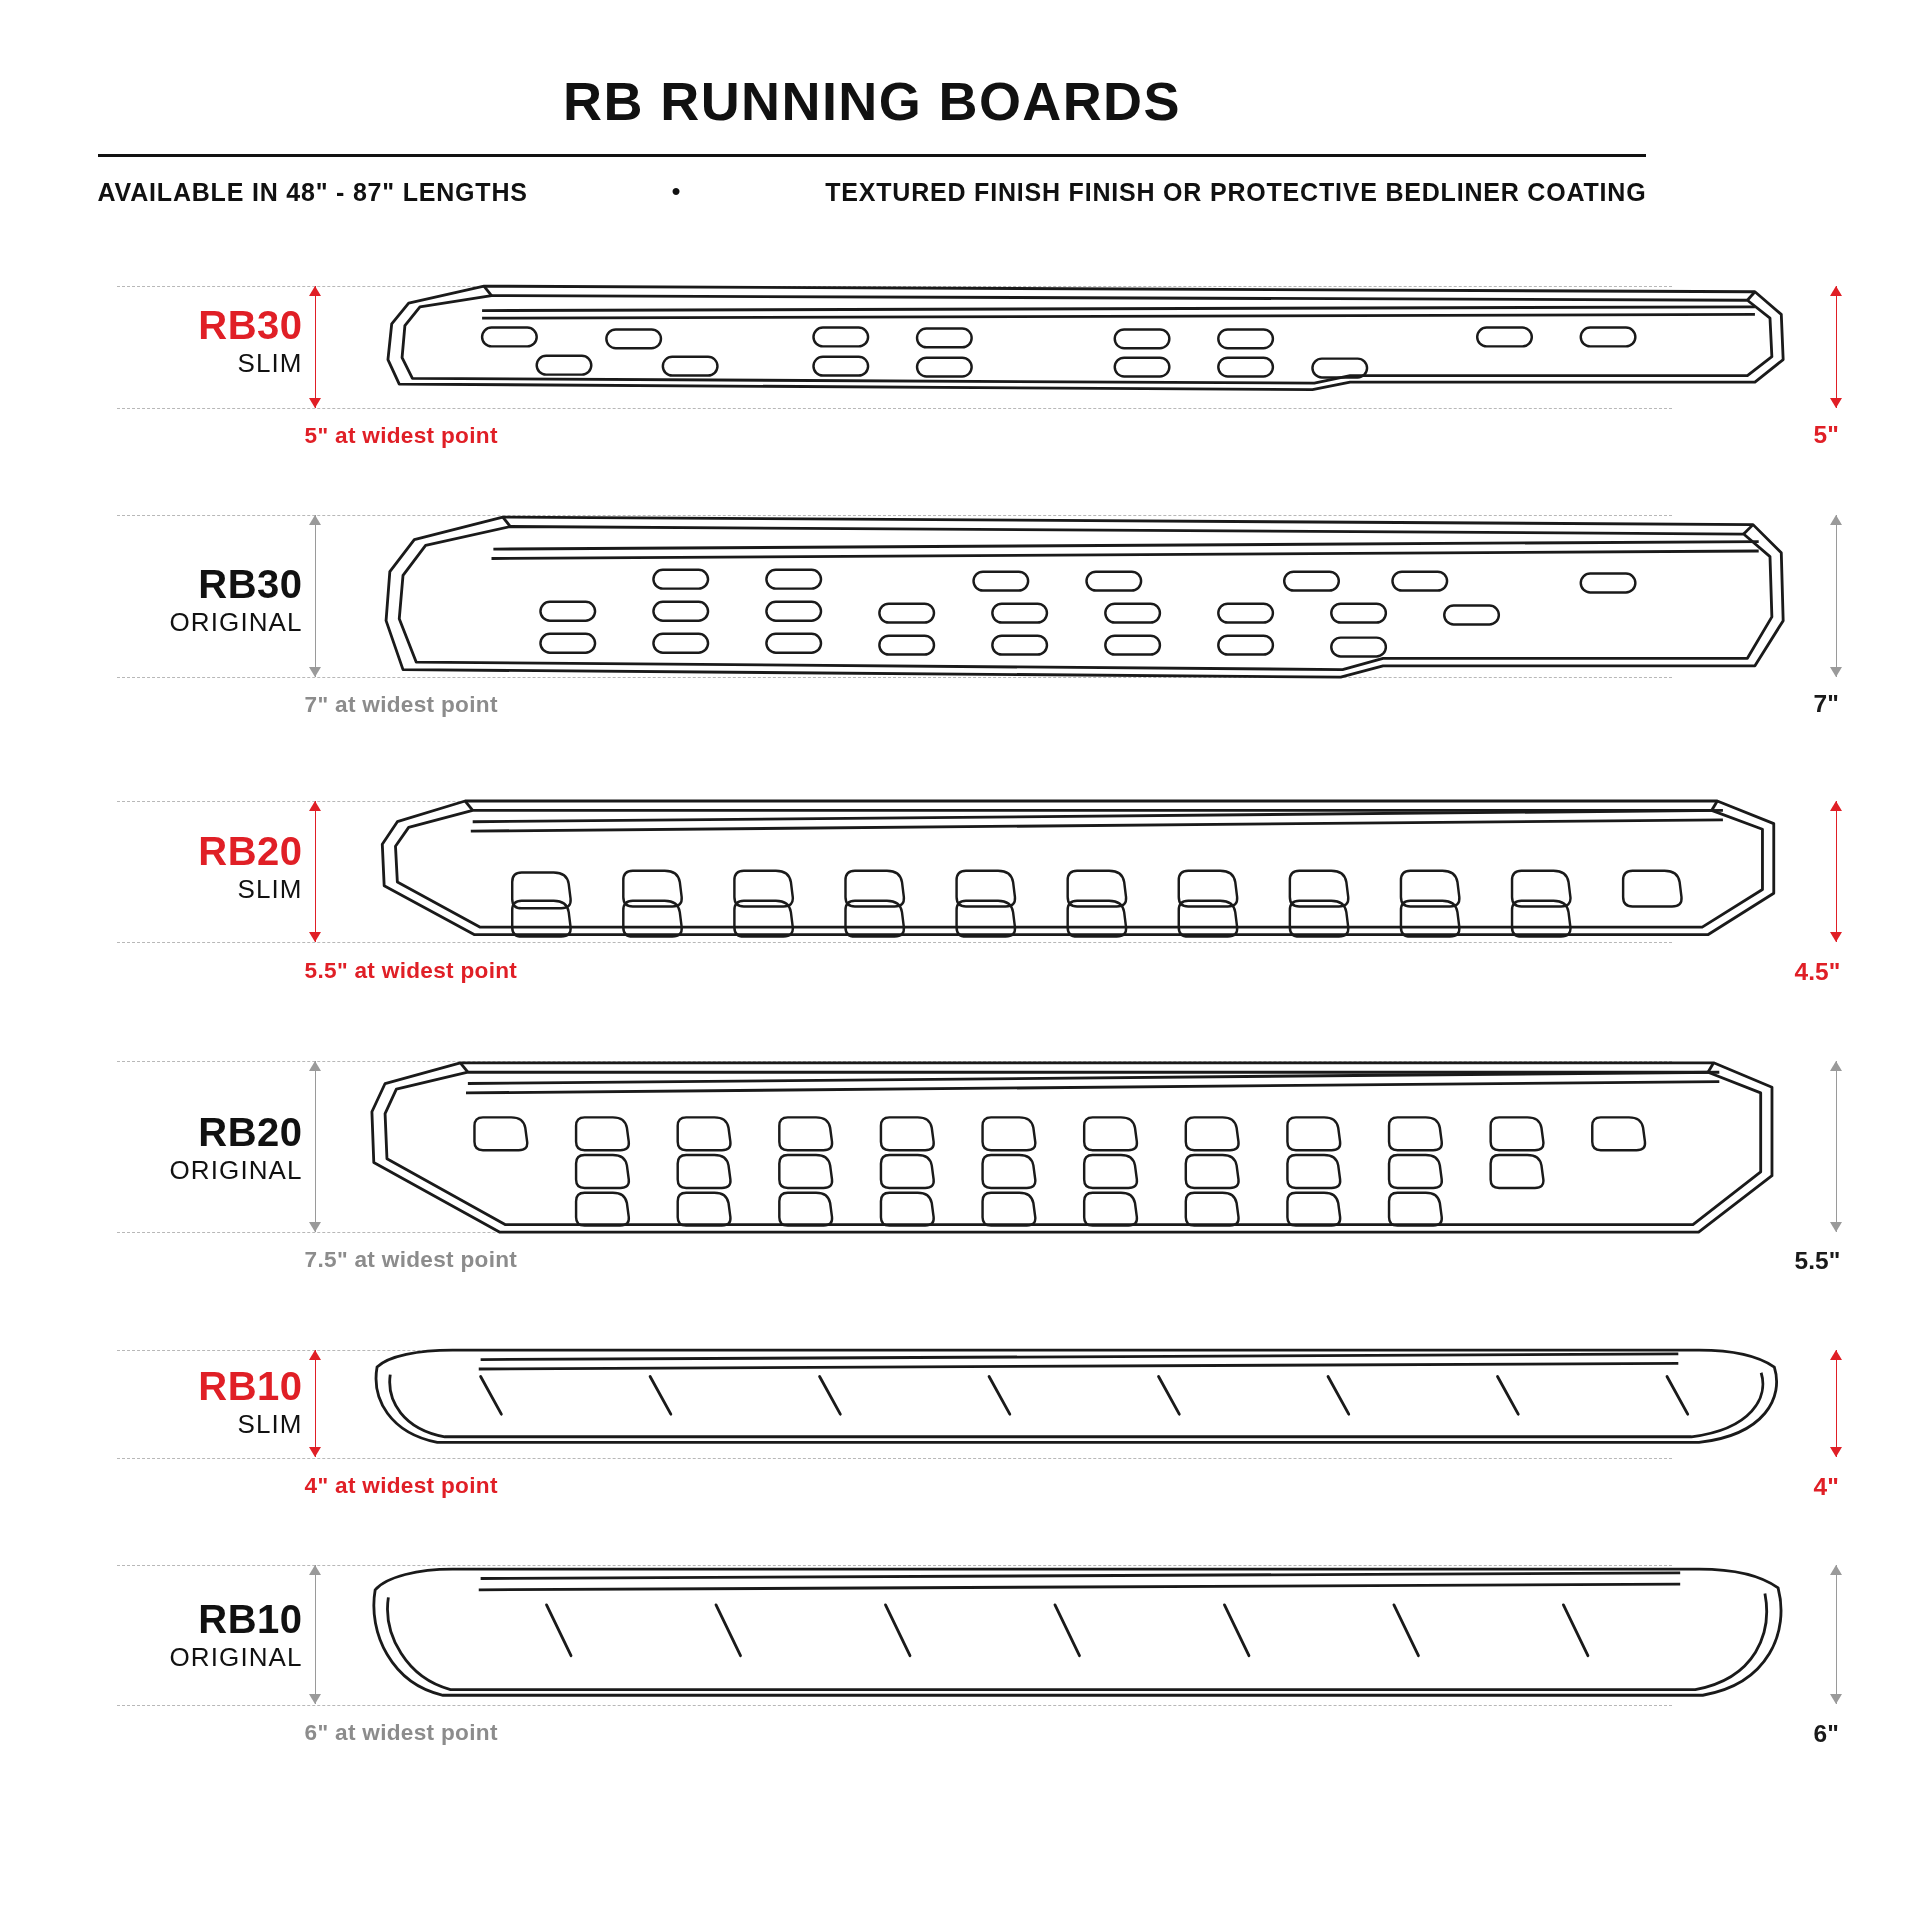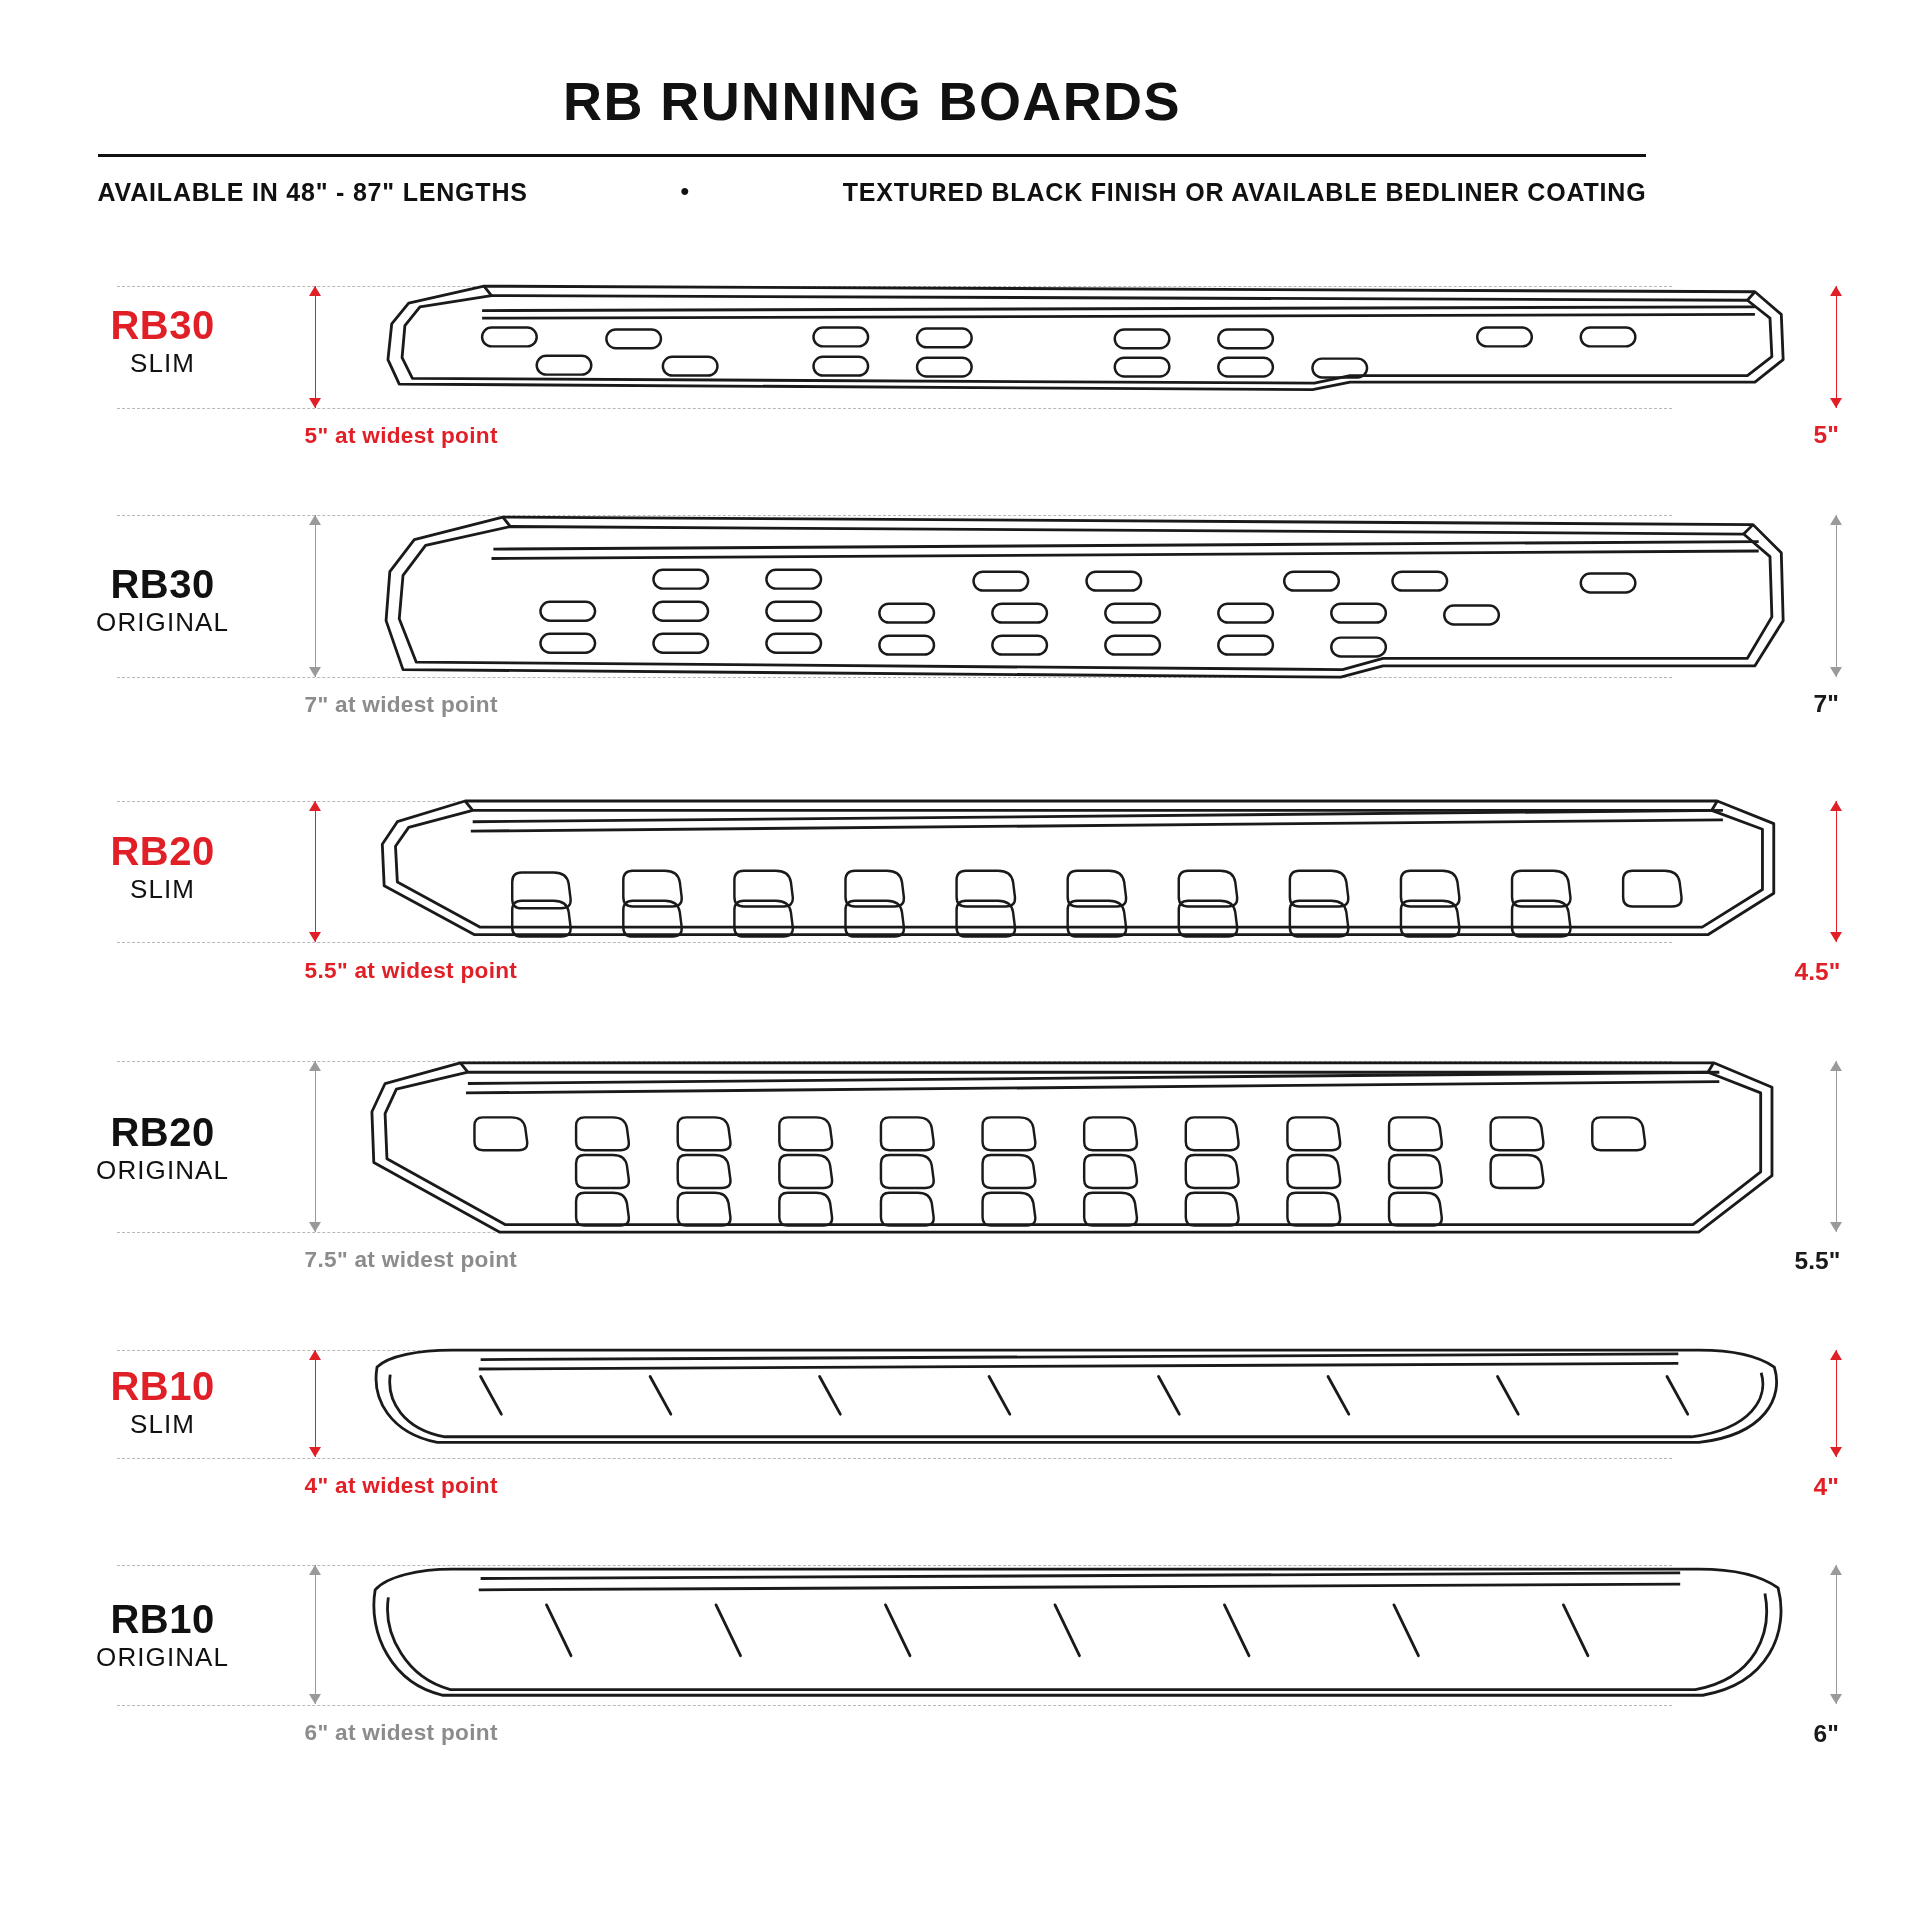--- a/index.html
+++ b/index.html
@@ -60,23 +60,23 @@
     position: relative;
     margin-top: 43px;
   }
   .row {
     position: relative;
     height: 250px;
   }
 
   .label-block {
     position: absolute;
-    left: 8px;
+    left: 16px;
     width: 264px;
-    text-align: center;
+    text-align: right;
   }
   .label-model {
     font-size: 40px;
     font-weight: bold;
     letter-spacing: 0.5px;
     line-height: 1.02;
   }
   .label-variant {
     font-size: 26px;
     letter-spacing: 1.1px;
@@ -145,21 +145,21 @@
 <body>
 
 <div class="page">
 
   <div class="header">
     <div class="title">RB RUNNING BOARDS</div>
     <div class="rule"></div>
     <div class="subtitle">
       <span class="sub-left">AVAILABLE IN 48" - 87" LENGTHS</span>
       <span class="sub-dot">•</span>
-      <span class="sub-right">TEXTURED BLACK FINISH OR AVAILABLE BEDLINER COATING</span>
+      <span class="sub-right">TEXTURED FINISH FINISH OR PROTECTIVE BEDLINER COATING</span>
     </div>
   </div>
 
   <div class="rows">
 
     <div class="row" style="height:250px;">
       <div class="dash" style="top:36px;"></div>
       <div class="dash" style="top:158px;"></div>
 
       <div class="label-block" style="top:55px;">

